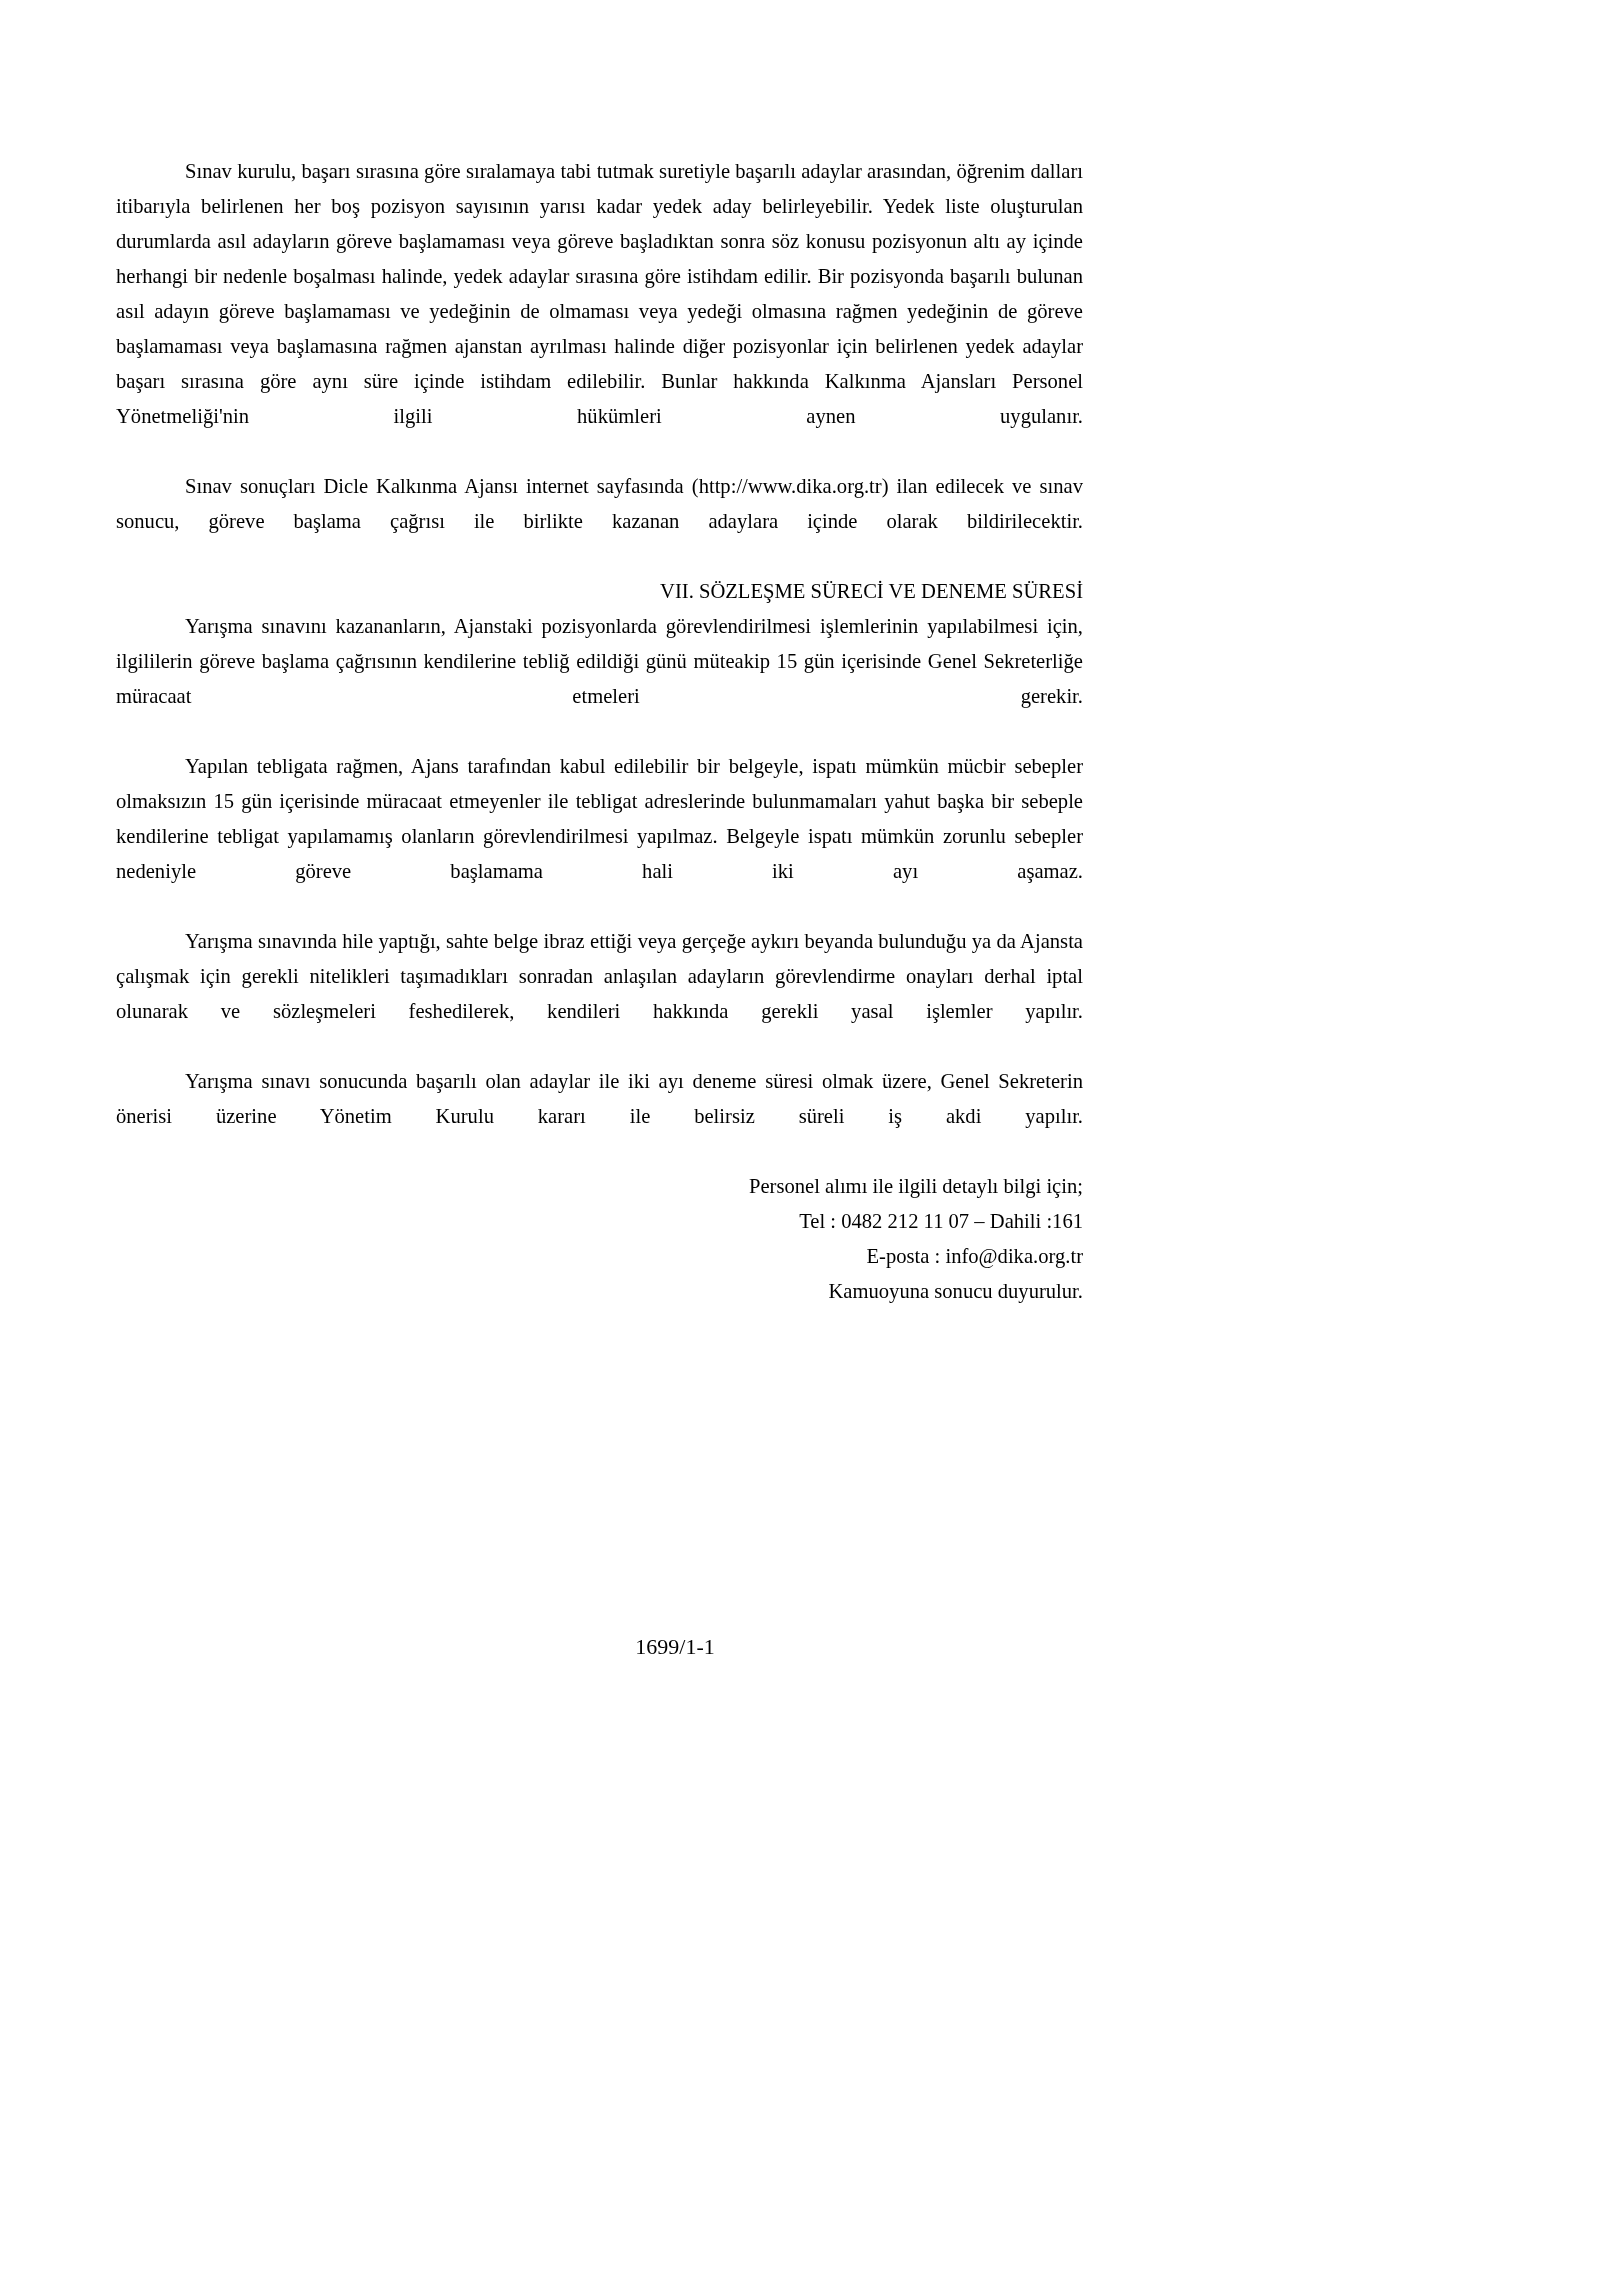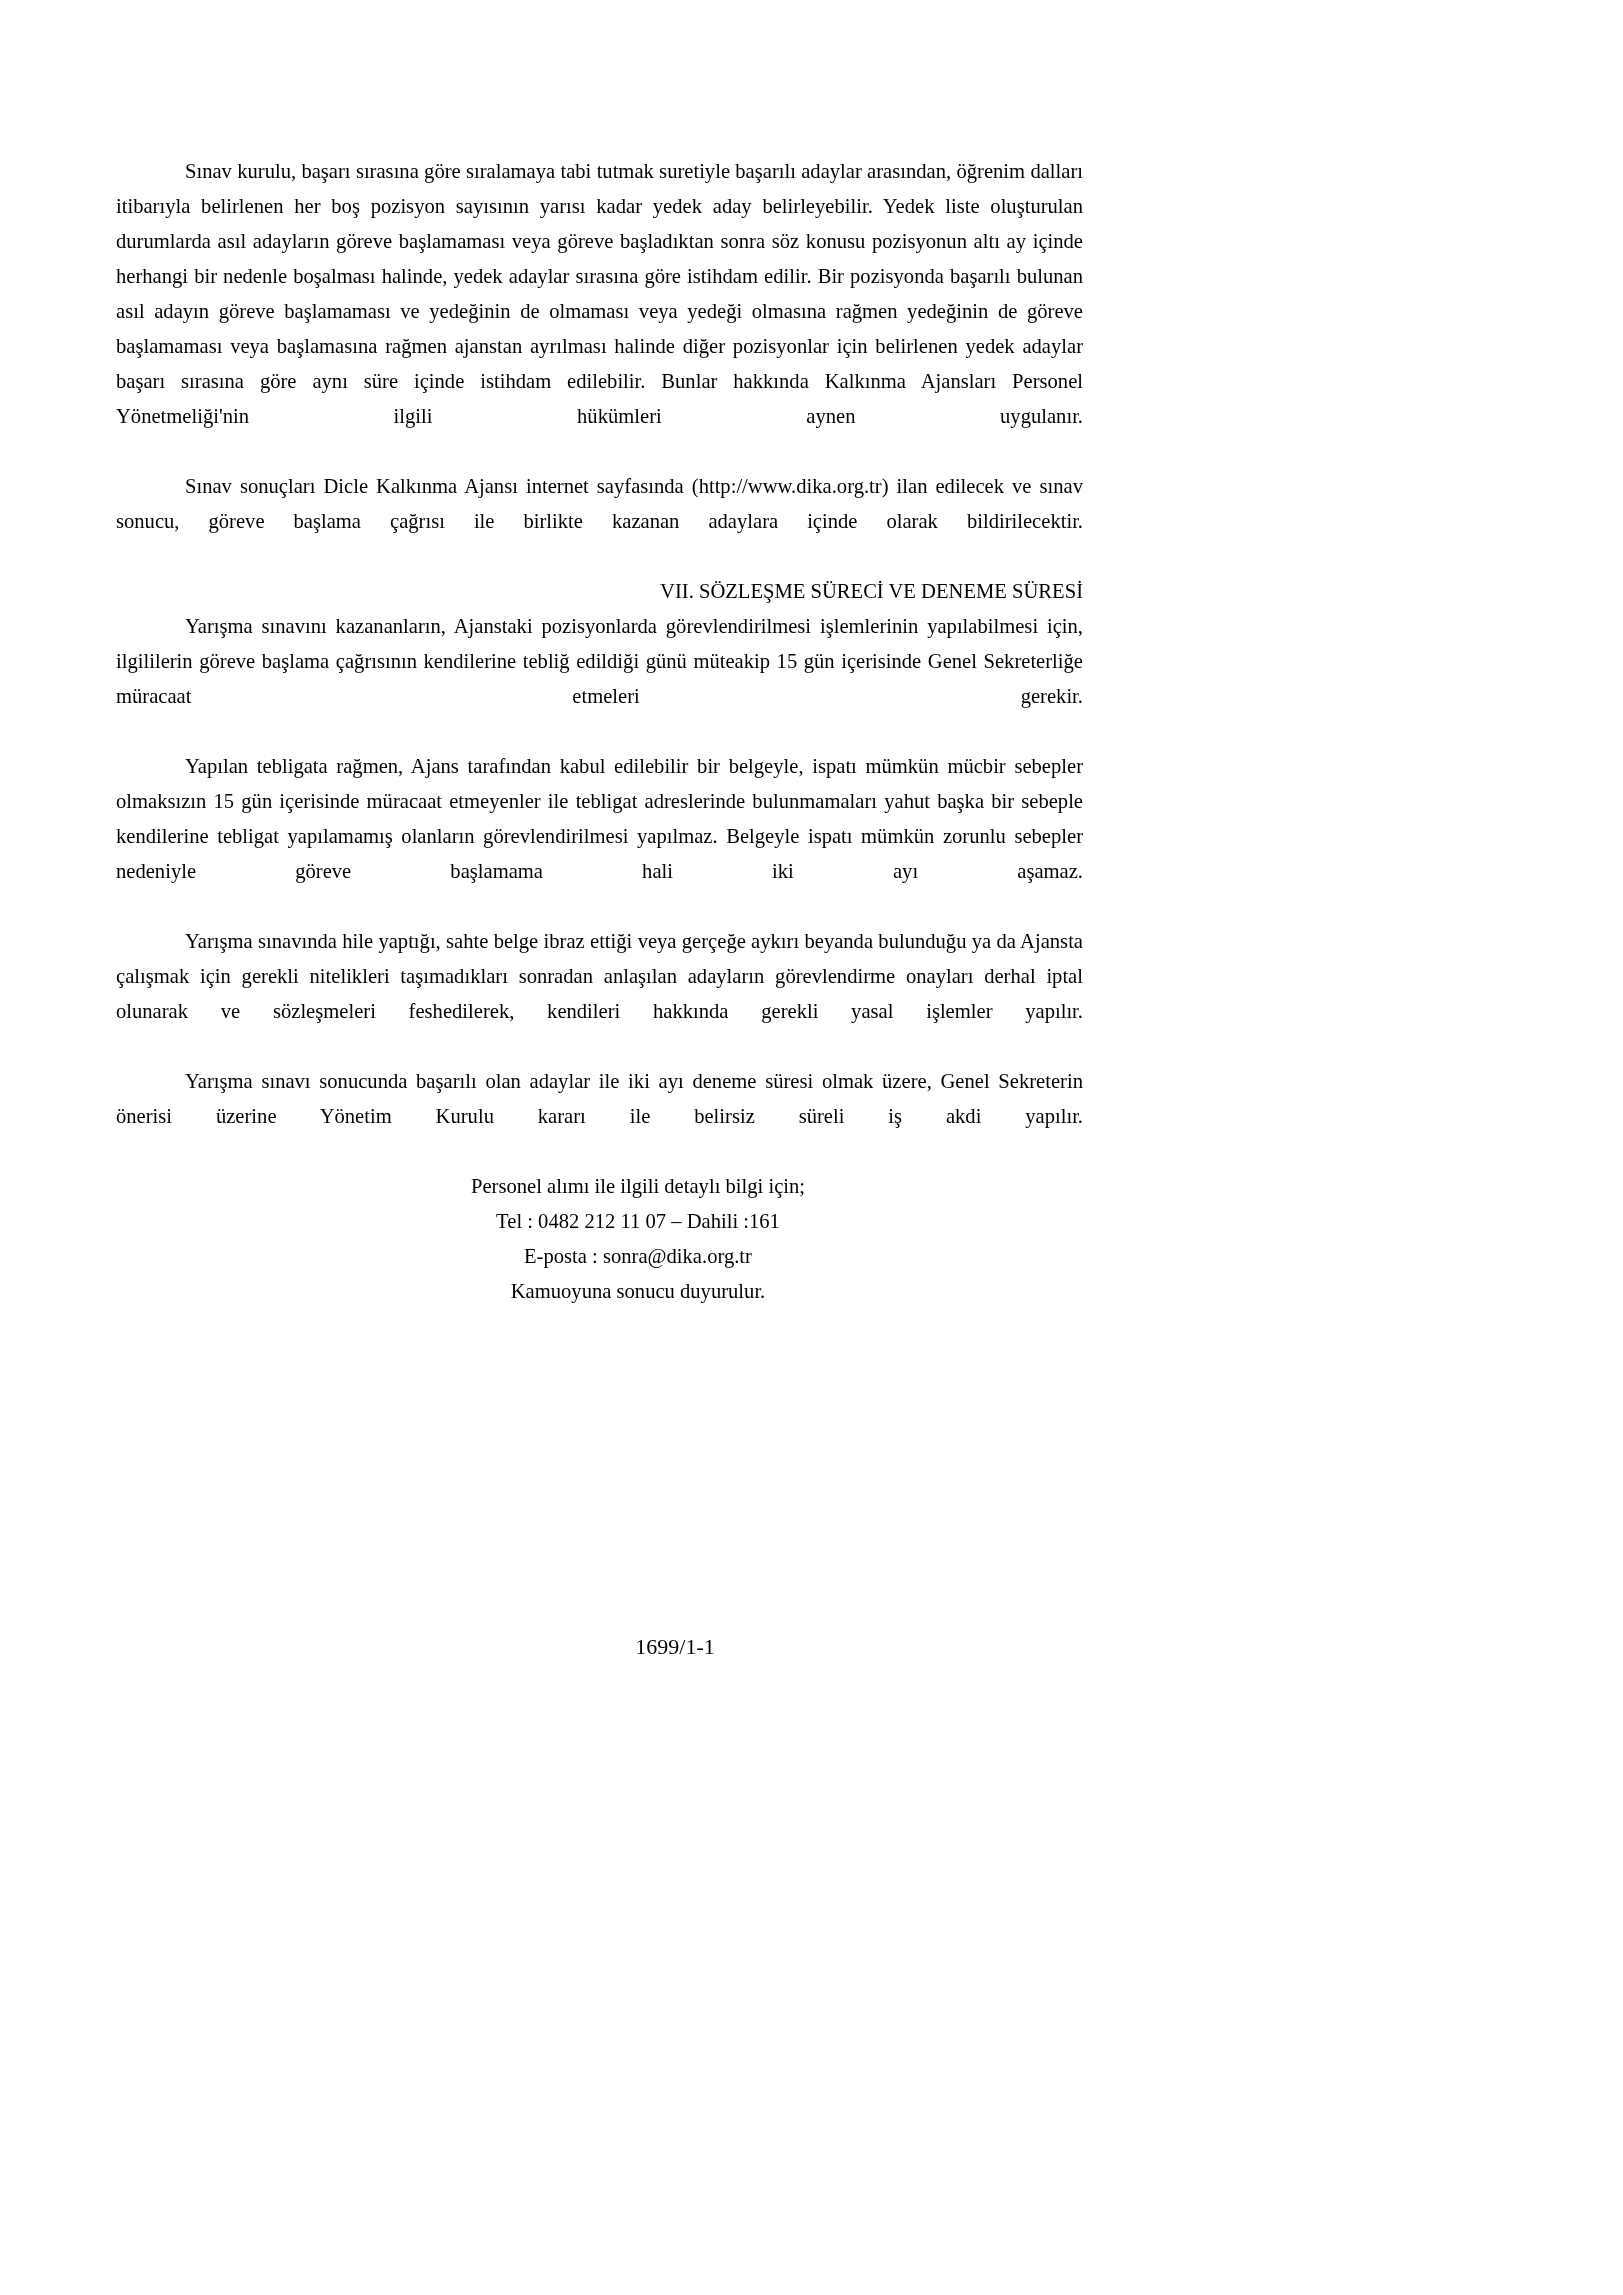--- a/index.html
+++ b/index.html
@@ -39,21 +39,21 @@
     line-height: 35px;
     text-indent: 69px;
     text-align: right;
     white-space: nowrap;
   }
   .flat {
     margin: 0;
     font-size: 20.6px;
     line-height: 35px;
     text-indent: 77px;
-    text-align: center;
+    text-align: right;
     white-space: nowrap;
   }
   .refnum {
     position: absolute;
     left: 116px;
     top: 1629px;
     width: 967px;
     font-size: 22px;
     line-height: 35px;
     text-align: center;
@@ -89,21 +89,21 @@
 
     <p class="para">Yarışma sınavı sonucunda başarılı olan adaylar ile iki ayı deneme süresi olmak üzere, Genel Sekreterin önerisi üzerine Yönetim Kurulu kararı ile belirsiz süreli iş akdi yapılır.</p>
 
 
 
 
     <p class="flat">Personel alımı ile ilgili detaylı bilgi için;</p>
 
     <p class="flat">Tel : 0482 212 11 07 – Dahili :161</p>
 
-    <p class="flat">E-posta : sonra@dika.org.tr</p>
+    <p class="flat">E-posta : info@dika.org.tr</p>
 
     <p class="flat">Kamuoyuna sonucu duyurulur.</p>
 
   </div>
 
   <div class="refnum">1699/1-1</div>
 
 </div>
 
 

